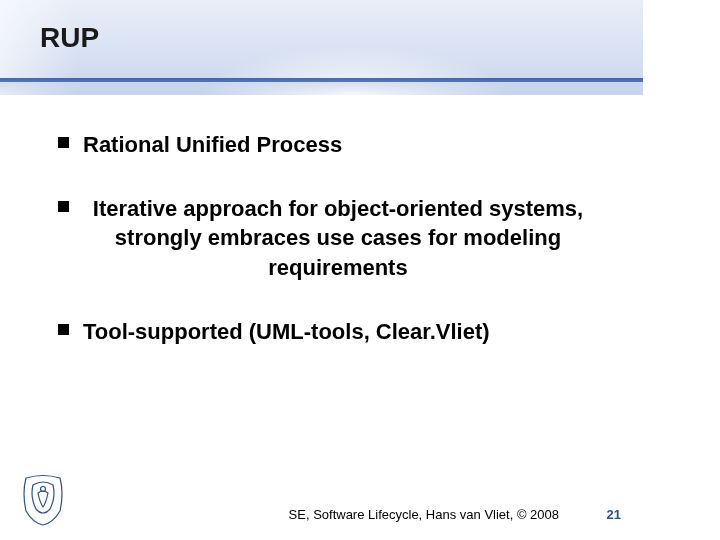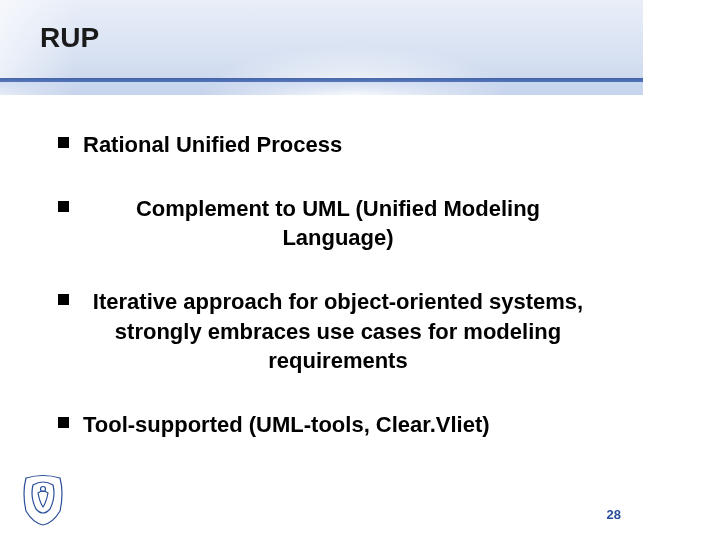--- a/index.html
+++ b/index.html
@@ -100,37 +100,34 @@
 
   <div class="title">RUP</div>
 
   <div class="content">
     <div class="bullet-row">
       <div class="bullet-mark"></div>
       <div class="bullet-text">Rational Unified Process</div>
     </div>
     <div class="bullet-row">
       <div class="bullet-mark"></div>
-      <div class="bullet-text">Complement to UML (Unified Modeling Language)</div>
-    </div>
-    <div class="bullet-row">
-      <div class="bullet-mark"></div>
       <div class="bullet-text">Iterative approach for object-oriented systems, strongly embraces use cases for modeling requirements</div>
     </div>
     <div class="bullet-row">
       <div class="bullet-mark"></div>
       <div class="bullet-text">Tool-supported (UML-tools, Clear.Vliet)</div>
     </div>
   </div>
 
   <div class="logo">
     <svg viewBox="0 0 50 55">
       <g fill="none" stroke="#2a4f9a" stroke-width="1.2">
         <path d="M8 5 Q4 20 8 38 Q15 50 25 52 Q35 50 42 38 Q46 20 42 5 Q25 0 8 5 Z"></path>
         <path d="M15 12 Q25 6 35 12 Q38 24 32 36 Q25 44 18 36 Q12 24 15 12 Z"></path>
         <path d="M20 20 Q25 16 30 20 Q28 30 25 34 Q22 30 20 20 Z"></path>
         <circle cx="25" cy="16" r="2.5"></circle>
       </g>
     </svg>
   </div>
 
-  <div class="page-num">28</div>
+  <div class="footer-text">SE, Software Lifecycle, Hans van Vliet, © 2008</div>
+  <div class="page-num">21</div>
 </div>
 
 </body></html>

